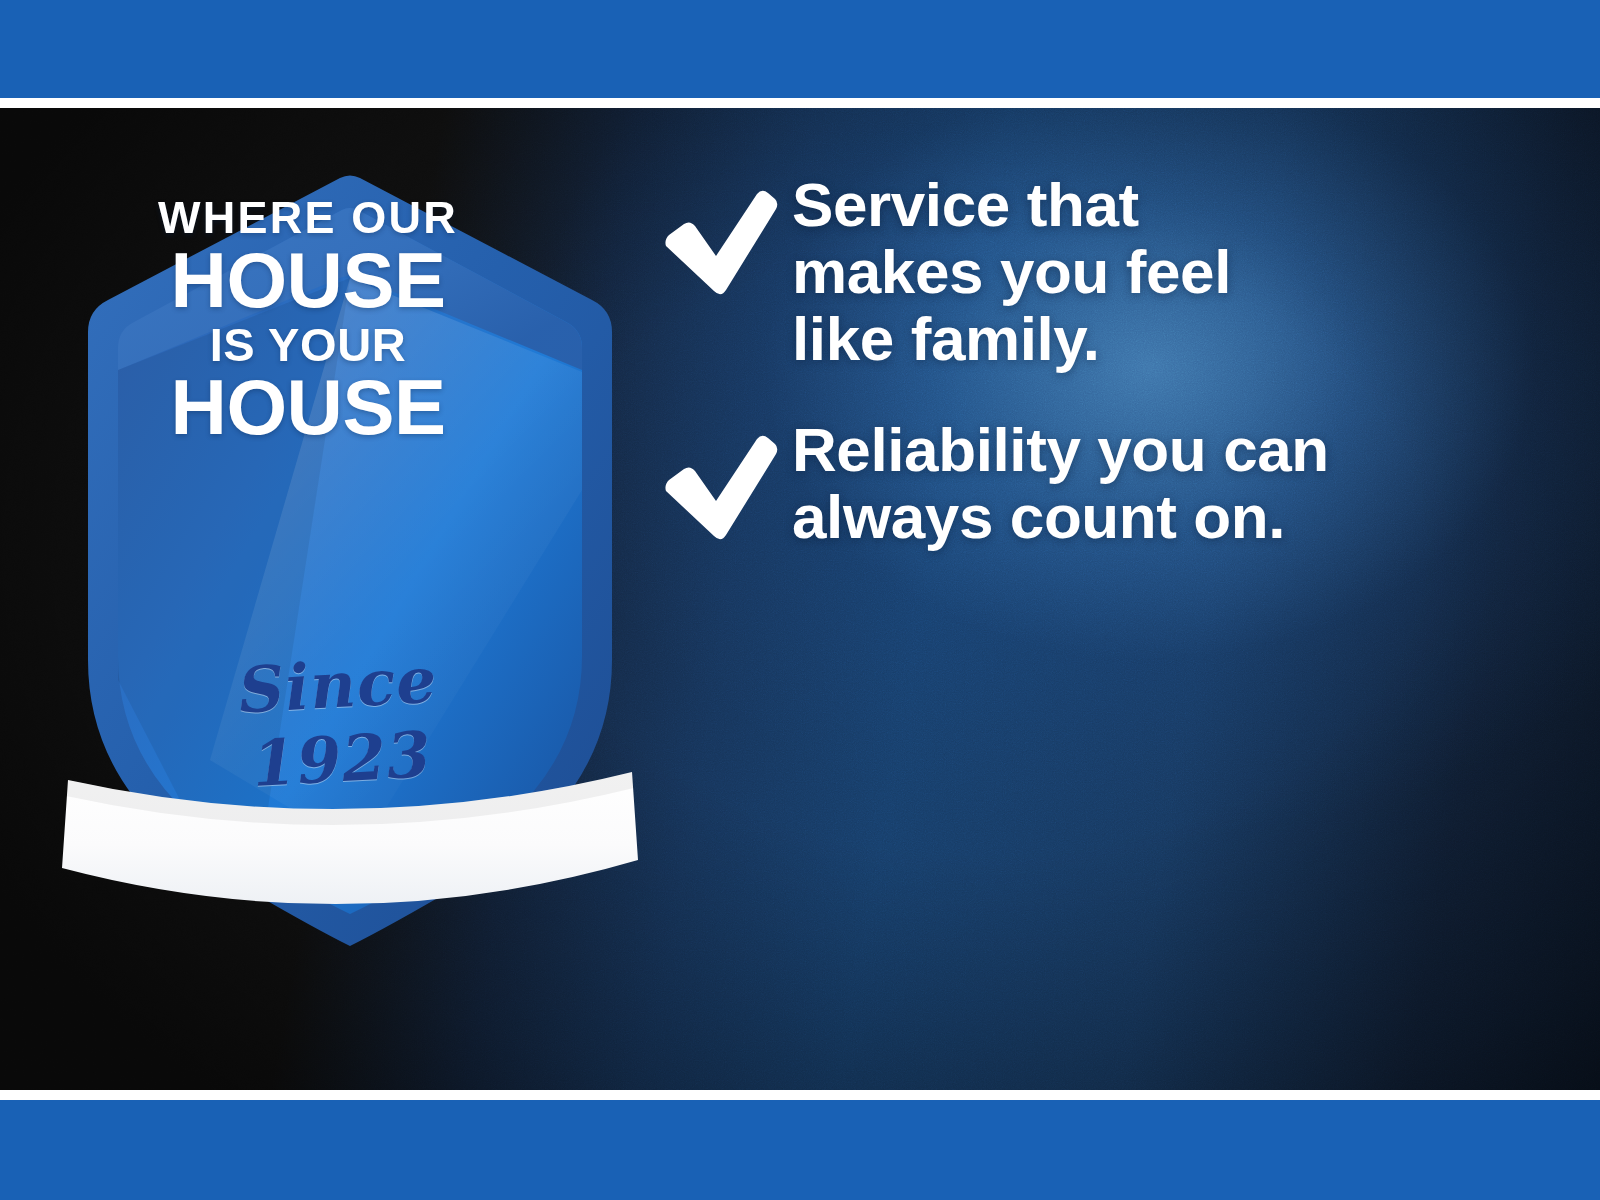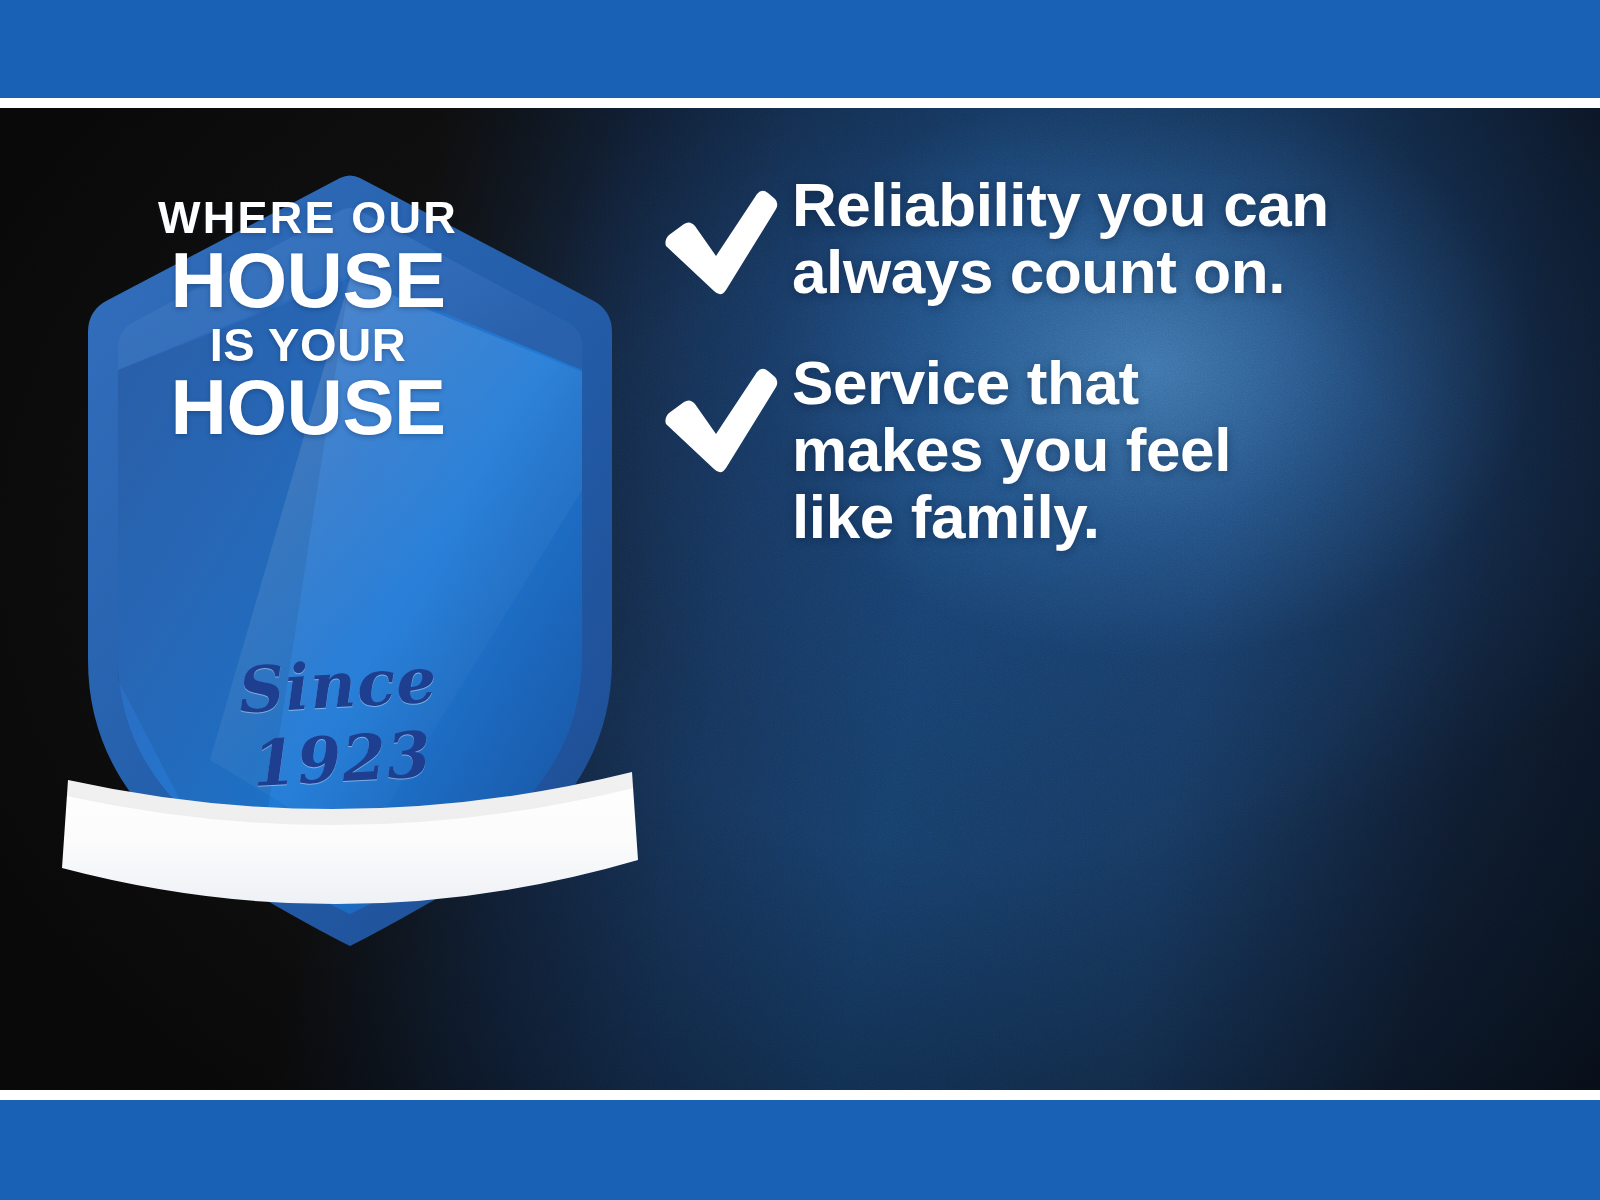--- a/index.html
+++ b/index.html
@@ -278,32 +278,32 @@
 
   <div class="bullets">
 
     <div class="bullet">
       <span class="check">
         <svg viewBox="0 0 118 108">
           <path d="M6 56 Q4 50 9 45 L24 34 Q30 30 35 36 L56 66 L97 4 Q102 -2 108 3 L115 9 Q119 13 116 19
                    L66 100 Q61 108 54 101 Z" fill="#ffffff"></path>
         </svg>
       </span>
-      <span class="btext">Reliability you can
-always count on.</span>
+      <span class="btext">Service that
+makes you feel
+like family.</span>
     </div>
 
     <div class="bullet">
       <span class="check">
         <svg viewBox="0 0 118 108">
           <path d="M6 56 Q4 50 9 45 L24 34 Q30 30 35 36 L56 66 L97 4 Q102 -2 108 3 L115 9 Q119 13 116 19
                    L66 100 Q61 108 54 101 Z" fill="#ffffff"></path>
         </svg>
       </span>
-      <span class="btext">Service that
-makes you feel
-like family.</span>
+      <span class="btext">Reliability you can
+always count on.</span>
     </div>
 
 
   </div>
 
 </div>
 
 </body></html>

